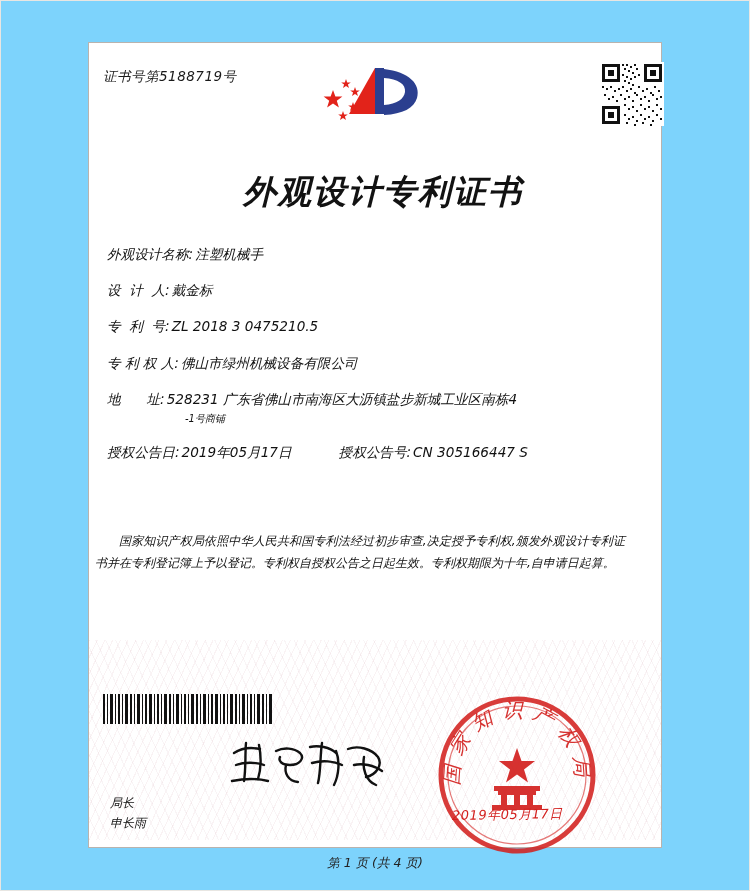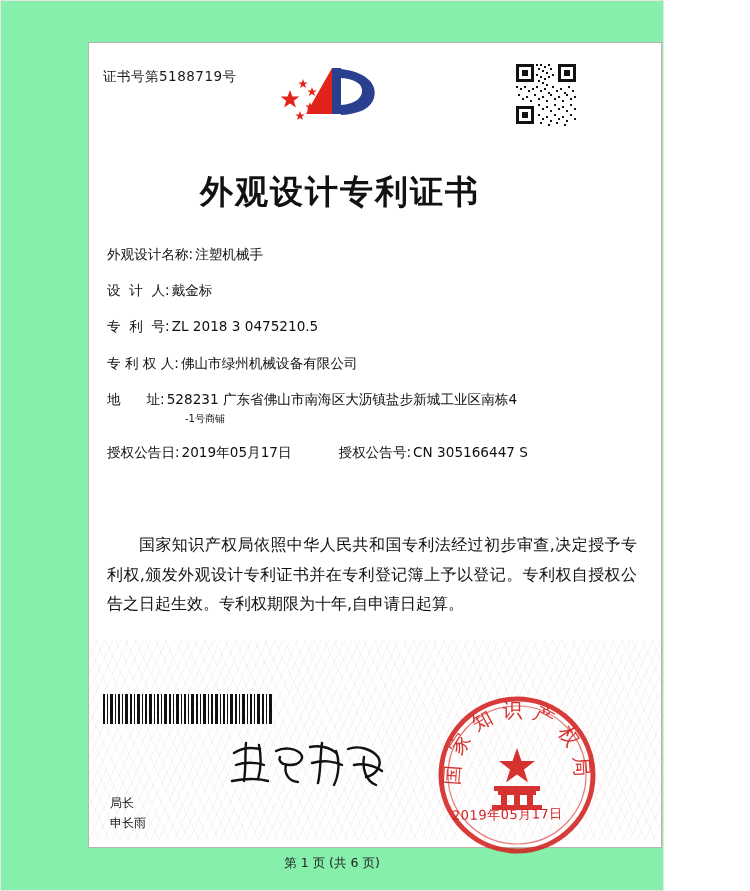--- a/index.html
+++ b/index.html
@@ -5,24 +5,25 @@
   html, body {
     margin: 0;
     padding: 0;
     background: #ffffff;
   }
   body {
     font-family: "DejaVu Sans", sans-serif;
   }
   .page {
     position: relative;
-    width: 664px;
+    width: 750px;
     height: 891px;
-    background: #86efac;
+    background: #7dd3fc;
     overflow: hidden;
+    font-style: italic;
   }
   
   .page-edge {
     position: absolute;
     inset: 0;
     border: 1px solid #e8e6e2;
     box-sizing: border-box;
     pointer-events: none;
   }
   .cert-frame {
@@ -139,24 +140,24 @@
     margin-left: 78px;
     font-size: 10px;
     margin-top: -14px;
     margin-bottom: 16.5px;
     color: #111;
   }
 
   
   .paras {
     position: absolute;
-    left: 107px;
+    left: 95px;
     top: 530px;
     width: 530px;
-    font-size: 16px;
+    font-size: 12px;
     line-height: 1.85;
     color: #111;
     text-align: justify;
   }
   .paras p {
     margin: 0 0 2px 0;
     text-indent: 2em;
   }
 
   
@@ -478,14 +479,14 @@
         <rect x="82" y="105" width="6" height="10"></rect>
         <rect x="95" y="105" width="6" height="10"></rect>
         <rect x="60" y="115" width="50" height="5"></rect>
       </g>
 
       <path d="M 38 120 A 58 58 0 0 0 132 120" fill="none" stroke="#d3211f" stroke-width="0"></path>
     </svg>
   </div>
   <div class="seal-date">2019年05月17日</div>
 
-  <div class="page-foot">第 1 页 (共 6 页)</div>
+  <div class="page-foot">第 1 页 (共 4 页)</div>
 </div>
 
 </body></html>

